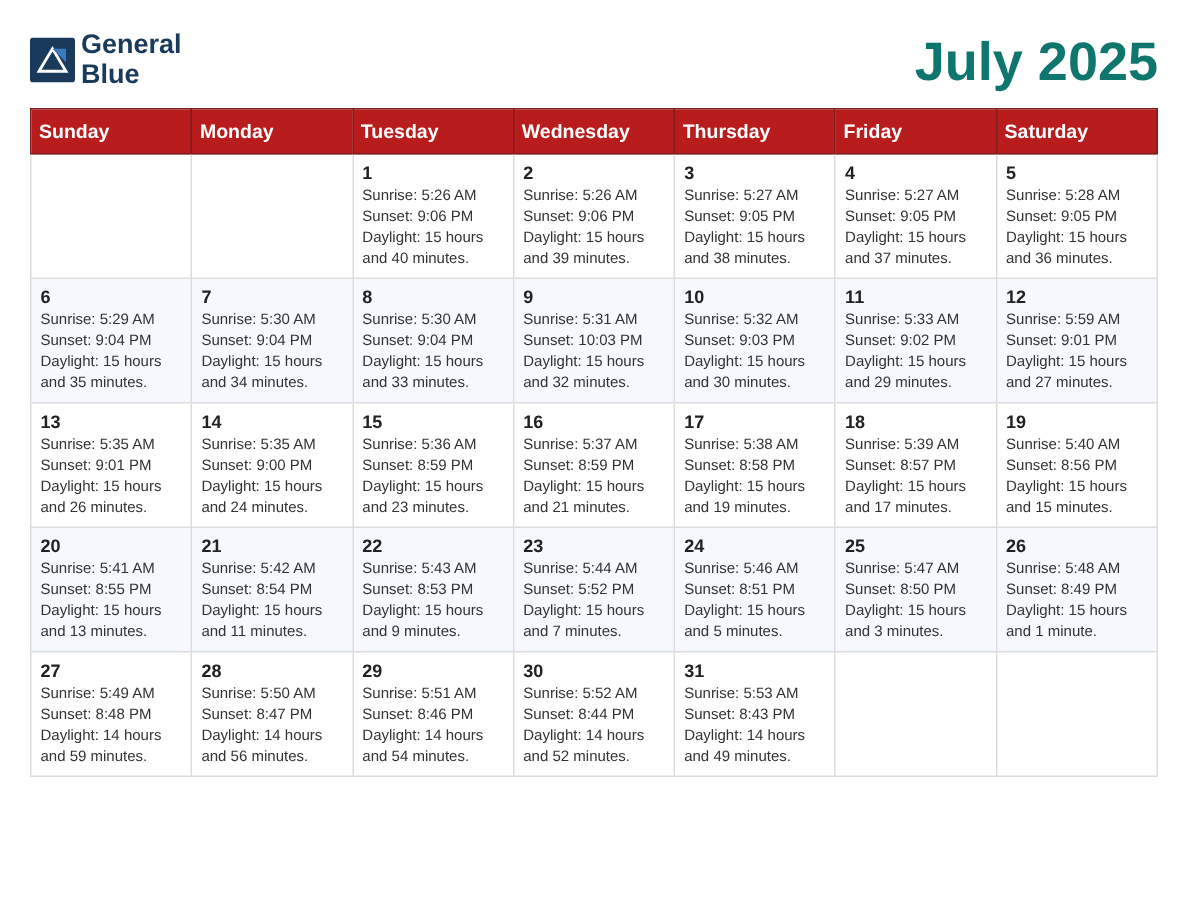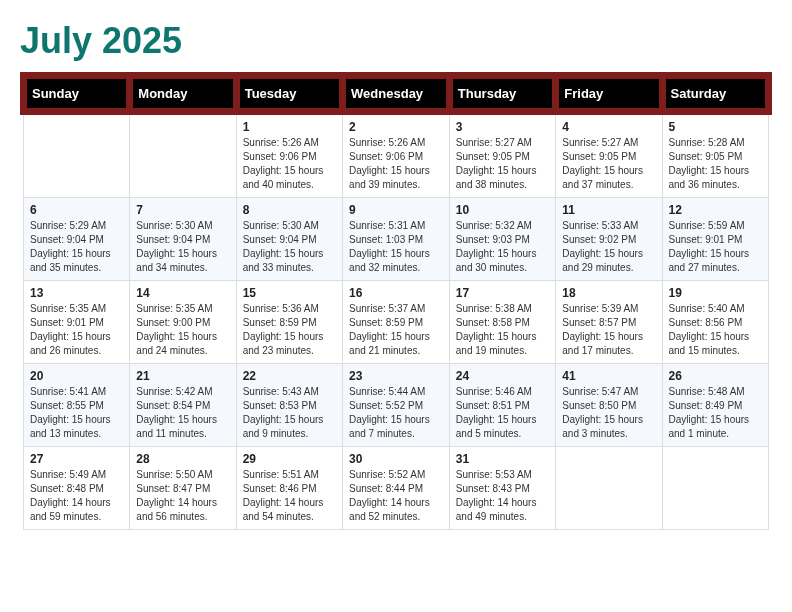--- a/index.html
+++ b/index.html
@@ -42,27 +42,27 @@
     .location-title {
       font-size: 16px;
       color: #333;
     }
     .calendar {
       width: 100%;
       border-collapse: collapse;
       border: 1px solid #ccc;
     }
     .calendar th {
-      background: #000000;
+      background: #b91c1c;
       color: #fff;
       font-size: 13px;
       font-weight: bold;
       padding: 7px 5px;
       text-align: left;
-      border: 7px solid #7f1d1d;
+      border: 1px solid #7f1d1d;
     }
     .calendar td {
       vertical-align: top;
       padding: 5px 6px;
       border: 1px solid #ddd;
       font-size: 10.5px;
       color: #222;
       width: 107px;
       min-height: 80px;
     }
@@ -83,20 +83,31 @@
       color: #333;
     }
     .empty-cell {
       background: #f9f9f9;
     }
   </style>
 </head>
 <body>
 
 <div class="header">
+  <div class="logo">
+    <svg class="logo-icon" viewBox="0 0 40 40">
+      <rect x="0" y="0" width="40" height="40" fill="#1a3a5c" rx="3"></rect>
+      <polygon points="8,30 20,10 32,30" fill="none" stroke="#fff" stroke-width="2.5"></polygon>
+      <polygon points="20,10 32,10 32,22" fill="#3a7abf"></polygon>
+    </svg>
+    <div class="logo-text">
+      <div>General</div>
+      <div>Blue</div>
+    </div>
+  </div>
   <div class="title-block">
     <div class="month-title">July 2025</div>
   </div>
 </div>
 
 <table class="calendar">
   <thead>
     <tr>
     <th>Sunday</th>
         <th>Monday</th>
@@ -157,21 +168,21 @@
         </td>
         <td>
           <div class="day-number">8</div>
           <div class="cell-content" style="white-space: pre-line;">Sunrise: 5:30 AM
 Sunset: 9:04 PM
 Daylight: 15 hours and 33 minutes.</div>
         </td>
         <td>
           <div class="day-number">9</div>
           <div class="cell-content" style="white-space: pre-line;">Sunrise: 5:31 AM
-Sunset: 1:03 PM
+Sunset: 10:03 PM
 Daylight: 15 hours and 32 minutes.</div>
         </td>
         <td>
           <div class="day-number">10</div>
           <div class="cell-content" style="white-space: pre-line;">Sunrise: 5:32 AM
 Sunset: 9:03 PM
 Daylight: 15 hours and 30 minutes.</div>
         </td>
         <td>
           <div class="day-number">11</div>
@@ -255,21 +266,21 @@
 Sunset: 5:52 PM
 Daylight: 15 hours and 7 minutes.</div>
         </td>
         <td>
           <div class="day-number">24</div>
           <div class="cell-content" style="white-space: pre-line;">Sunrise: 5:46 AM
 Sunset: 8:51 PM
 Daylight: 15 hours and 5 minutes.</div>
         </td>
         <td>
-          <div class="day-number">41</div>
+          <div class="day-number">25</div>
           <div class="cell-content" style="white-space: pre-line;">Sunrise: 5:47 AM
 Sunset: 8:50 PM
 Daylight: 15 hours and 3 minutes.</div>
         </td>
         <td>
           <div class="day-number">26</div>
           <div class="cell-content" style="white-space: pre-line;">Sunrise: 5:48 AM
 Sunset: 8:49 PM
 Daylight: 15 hours and 1 minute.</div>
         </td>

